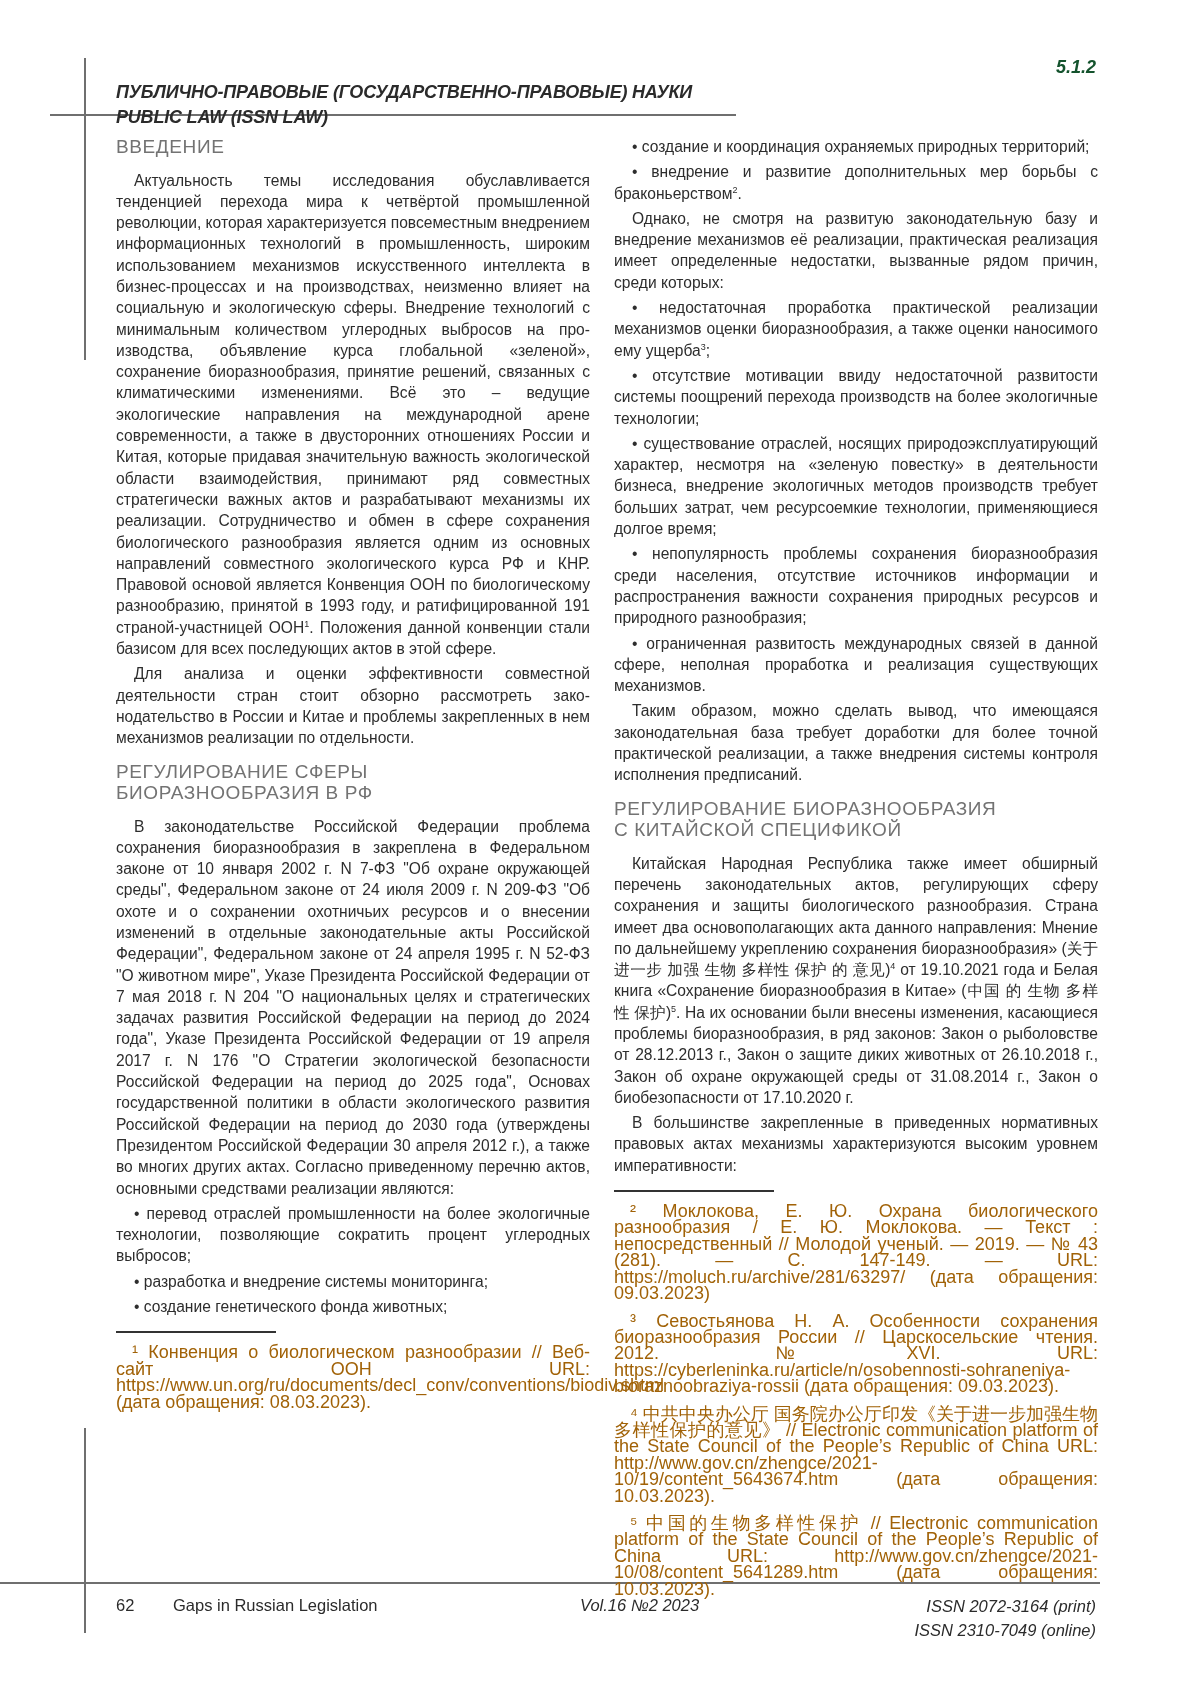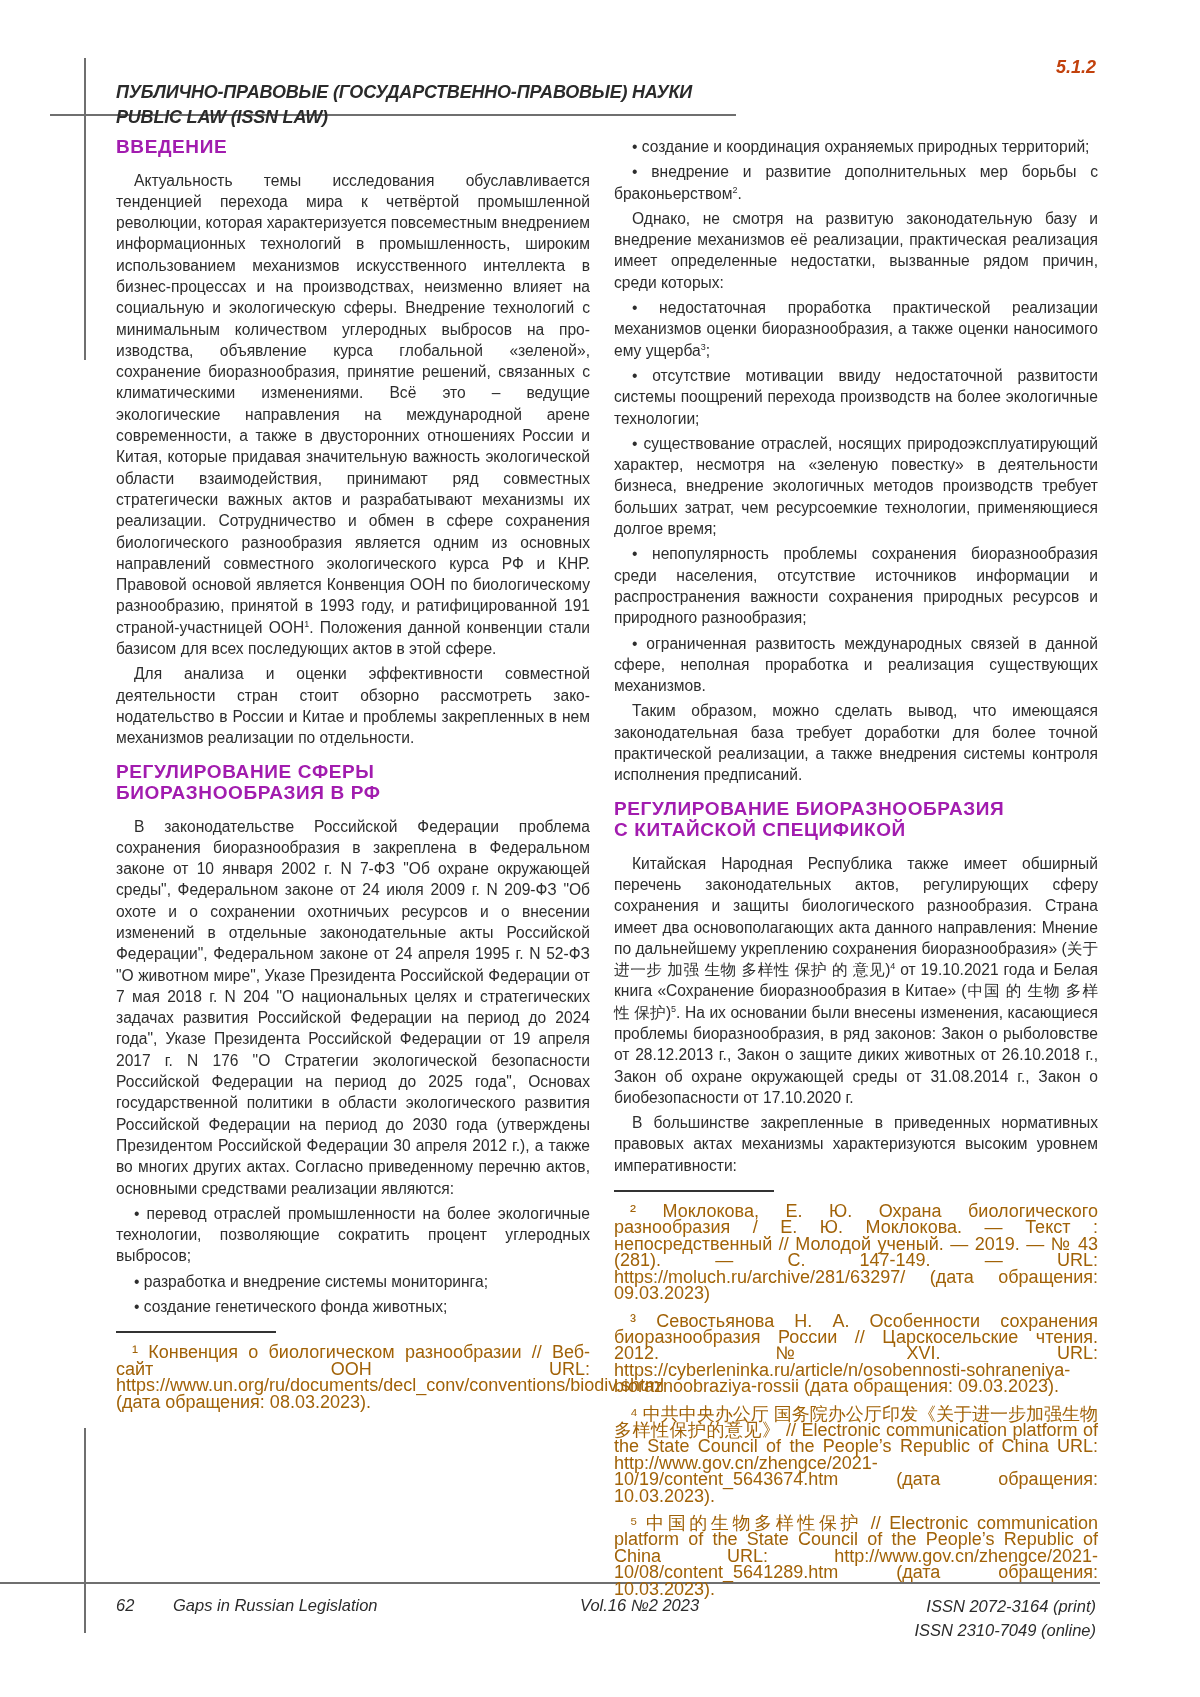--- a/index.html
+++ b/index.html
@@ -8,38 +8,38 @@
 
   .rule { position: absolute; background: #6f6f6f; }
   #vline-top { left: 84px; top: 58px; width: 2px; height: 302px; }
   #hline-top { left: 50px; top: 114px; width: 686px; height: 2px; }
   #vline-bottom { left: 84px; top: 1428px; width: 2px; height: 205px; }
   #hline-bottom { left: 0px; top: 1582px; width: 1100px; height: 2px; background:#6f6f6f; }
 
   .running-head { position: absolute; left: 116px; top: 48px; font-style: italic; font-weight: bold;
                   font-size: 18px; line-height: 25px; color: #2b2b2b; letter-spacing: -0.2px; margin-top: 32px; }
   .section-code { position: absolute; right: 104px; top: 57px; font-style: italic; font-weight: bold;
-                  font-size: 18px; color: #c2410c; }
+                  font-size: 18px; color: #14532d; }
 
   .col { position: absolute; top: 136px; font-size: 15.6px; line-height: 21.3px; text-align: justify;
          hyphens: manual; color: #2d2d2d; }
   #col-left { left: 116px; width: 474px; }
   #col-right { left: 614px; width: 484px; }
 
-  .heading { font-size: 19px; line-height: 21.5px; letter-spacing: 0.6px; color: #a21caf;
-             margin: 0 0 12px 0; font-weight: bold; text-transform: uppercase; text-align: left; }
+  .heading { font-size: 19px; line-height: 21.5px; letter-spacing: 0.6px; color: #737373;
+             margin: 0 0 12px 0; font-weight: normal; text-transform: uppercase; text-align: left; }
   .heading.sp { margin-top: 12px; }
   p { margin: 0 0 4px 0; text-indent: 18px; }
   p.bullet { text-indent: 18px; }
   sup { font-size: 9px; line-height: 0; vertical-align: super; }
 
   .fn-rule { width: 160px; height: 2px; background: #333; margin: 14px 0 6px 0; }
   .fn { font-size: 18px; line-height: 16.4px; text-align: justify; margin: 11px 0 2px 0; text-indent: 16px; color:#a16207; }
 
-  .footer { position: absolute; top: 1596px; font-size: 16.5px; color: #2b2b2b; font-style: italic; }
+  .footer { position: absolute; top: 1596px; font-size: 16.5px; color: #2b2b2b; }
   #page-num { left: 116px; }
   #journal-name { left: 173px; }
   #volume { left: 580px; font-style: italic; }
   #issn { right: 104px; text-align: right; font-style: italic; line-height: 24px; top: 1594px; }
 </style>
 </head>
 <body>
 
 <div class="rule" id="vline-top"></div>
 <div class="rule" id="hline-top"></div>

